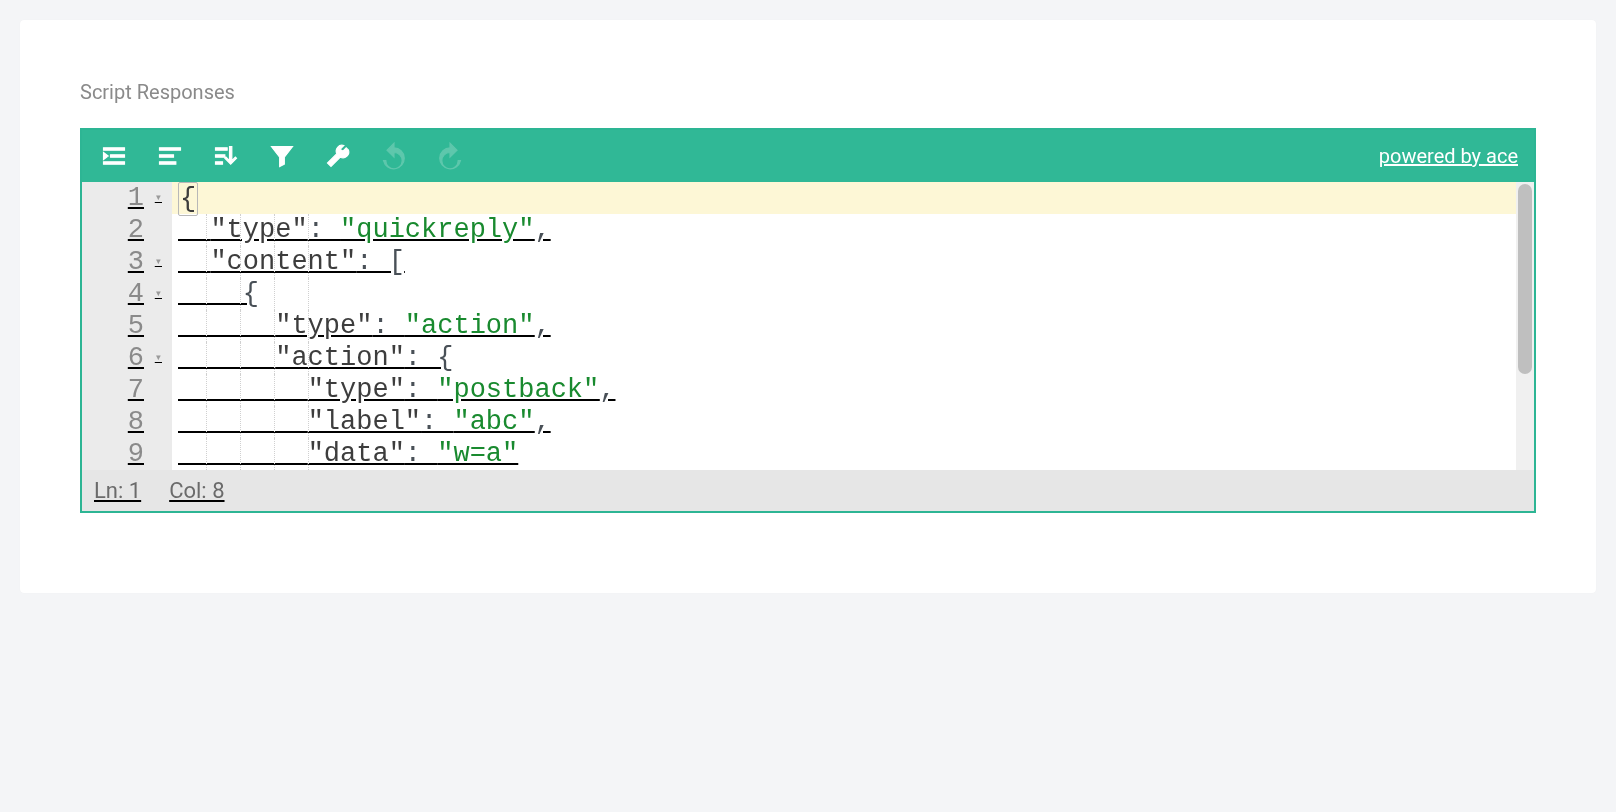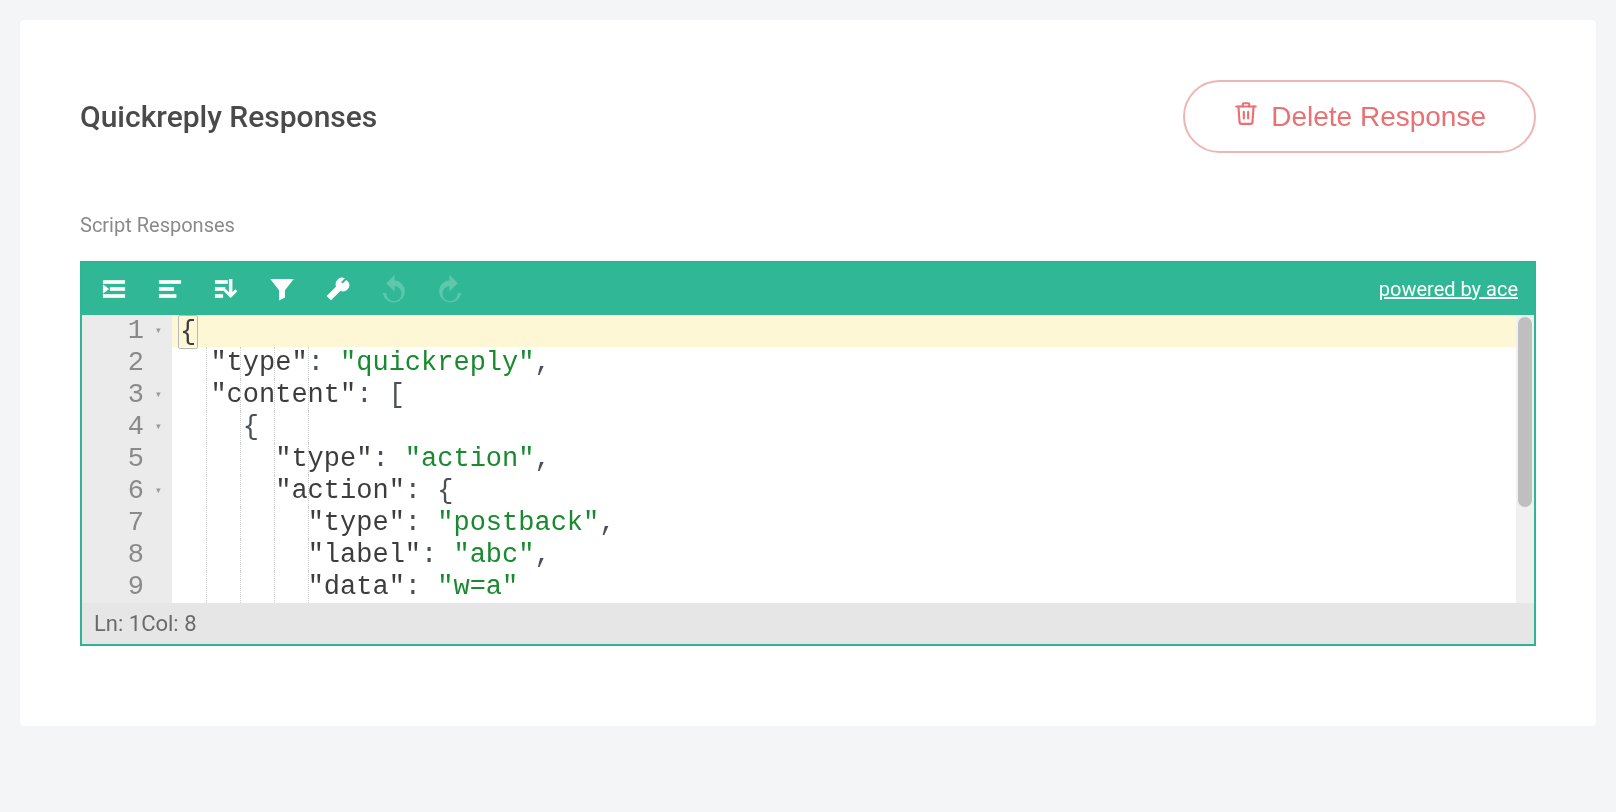--- a/index.html
+++ b/index.html
@@ -43,20 +43,21 @@
     }
     .delete-btn svg { width: 26px; height: 26px; stroke: #ea7173; }
     .section-label {
       font-size: 20px;
       color: #8a8a8a;
       font-weight: 400;
       margin-bottom: 24px;
     }
     .editor {
       border: 2px solid #2db594;
+      text-decoration: underline;
     }
     .toolbar {
       background: #30b896;
       display: flex;
       align-items: center;
       padding: 10px 16px;
       gap: 24px;
     }
     .toolbar-left { display: flex; align-items: center; gap: 24px; }
     .toolbar-spacer { flex: 1; }
@@ -130,40 +131,27 @@
       height: 190px;
       background: #bfbfbf;
       border-radius: 7px;
     }
     .statusbar {
       background: #e6e6e6;
       color: #6b6b6b;
       font-size: 22px;
       padding: 8px 12px;
       display: flex;
+      gap: 28px;
     }
   </style>
 </head>
 <body>
 
 <div class="card">
-  <div class="card-header">
-    <h1 class="page-title">Quickreply Responses</h1>
-    <button class="delete-btn">
-      <span>
-        <svg viewBox="0 0 24 24" fill="none" stroke-width="2" stroke-linecap="round" stroke-linejoin="round">
-          <polyline points="3 6 5 6 21 6"></polyline>
-          <path d="M19 6l-1 14a2 2 0 0 1-2 2H8a2 2 0 0 1-2-2L5 6"></path>
-          <path d="M10 11v6M14 11v6"></path>
-          <path d="M9 6V4a1 1 0 0 1 1-1h4a1 1 0 0 1 1 1v2"></path>
-        </svg>
-      </span>
-      <span>Delete Response</span>
-    </button>
-  </div>
 
   <div class="section-label">Script Responses</div>
 
   <div class="editor">
     <div class="toolbar">
       <div class="toolbar-left">
         <span class="tb-btn tb-active">
           <svg viewBox="0 0 24 24">
               <path d="M3 5h18v2H3zM9 11h12v2H9zM3 17h18v2H3zM3 9l4 3-4 3z"></path>
             </svg>

